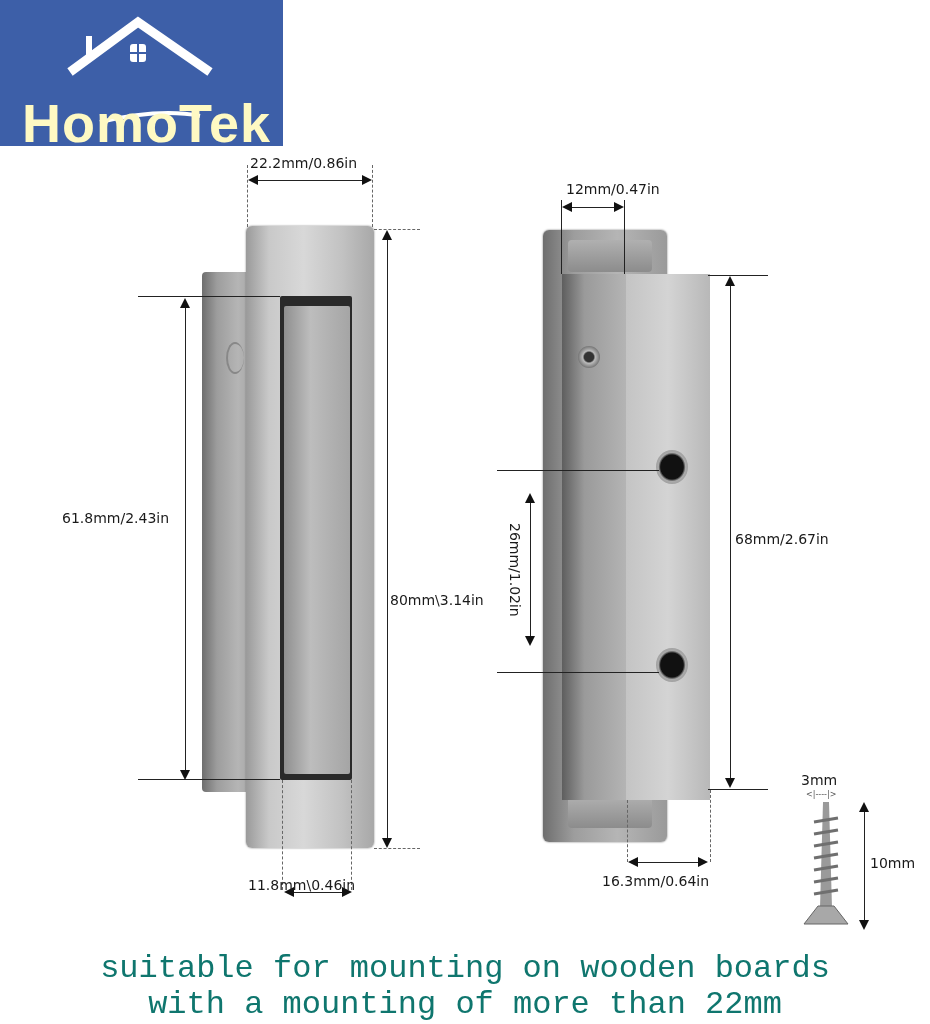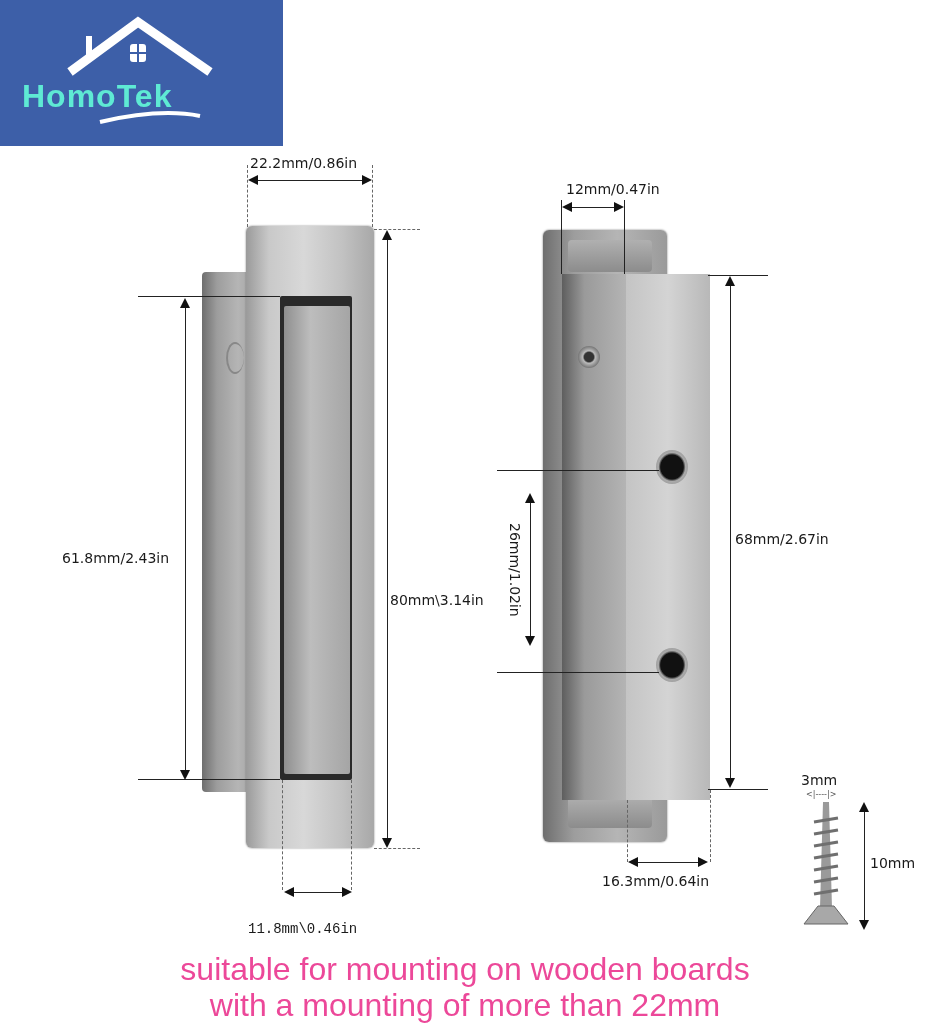--- a/index.html
+++ b/index.html
@@ -1,35 +1,35 @@
 <!DOCTYPE html>
 <html><head>
 <meta charset="utf-8">
 <style>
   html, body { margin:0; padding:0; }
   body { width:930px; height:1024px; background:#ffffff; position:relative; overflow:hidden;
          font-family:"DejaVu Sans","Liberation Sans",sans-serif; color:#222; }
   .abs { position:absolute; }
   .logo { left:0; top:0; width:283px; height:146px; background:#3d5fa8; }
-  .logo-text { left:22px; top:78px; width:250px; font-family:"Liberation Sans",sans-serif; font-weight:bold;
-               font-size:32px; color:#5eead4; letter-spacing:1px; }
+  .logo-text { left:22px; top:92px; width:250px; font-family:"Liberation Sans",sans-serif; font-weight:bold;
+               font-size:54px; color:#fef9c3; letter-spacing:1px; }
   .dim { font-size:14px; color:#1a1a1a; white-space:nowrap; }
   .vline { position:absolute; width:0; }
   .hline { position:absolute; height:0; }
   .solid-v { border-left:1.3px solid #222; }
   .solid-h { border-top:1.3px solid #222; }
   .dash-v { border-left:1.3px dashed #666; }
   .dash-h { border-top:1.3px dashed #666; }
   .arrow-up { position:absolute; width:0; height:0; border-left:5px solid transparent; border-right:5px solid transparent; border-bottom:10px solid #111; }
   .arrow-down { position:absolute; width:0; height:0; border-left:5px solid transparent; border-right:5px solid transparent; border-top:10px solid #111; }
   .arrow-left { position:absolute; width:0; height:0; border-top:5px solid transparent; border-bottom:5px solid transparent; border-right:10px solid #111; }
   .arrow-right { position:absolute; width:0; height:0; border-top:5px solid transparent; border-bottom:5px solid transparent; border-left:10px solid #111; }
   .metal { background:linear-gradient(90deg,#9a9a9a 0%,#c9c9c9 18%,#d8d8d8 45%,#c2c2c2 75%,#a8a8a8 100%); }
   .metal-dark { background:linear-gradient(90deg,#6e6e6e 0%,#9d9d9d 25%,#b5b5b5 60%,#9a9a9a 100%); }
-  .caption { left:0; width:930px; text-align:center; color:#ec4899; font-family:Liberation Sans, sans-serif; font-size:32px; line-height:38px; }
+  .caption { left:0; width:930px; text-align:center; color:#0f766e; font-family:Liberation Mono, monospace; font-size:32px; line-height:38px; }
 </style>
 </head>
 <body>
 
 <div class="abs logo">
   <svg class="abs" style="left:0;top:0" width="283" height="146">
     <polyline points="70,72 138,22 210,72" fill="none" stroke="#fff" stroke-width="9" stroke-linejoin="miter"></polyline>
     <rect x="86" y="36" width="6" height="20" fill="#fff"></rect>
     <rect x="130" y="44" width="16" height="18" fill="#fff" rx="3"></rect>
     <line x1="138" y1="44" x2="138" y2="62" stroke="#3d5fa8" stroke-width="2"></line>
@@ -55,35 +55,35 @@
 <div class="vline dash-v" style="left:372px;top:165px;height:62px;"></div>
 <div class="hline solid-h" style="left:250px;top:180px;width:118px;"></div>
 <div class="arrow-left" style="left:248px;top:175px;"></div>
 <div class="arrow-right" style="left:362px;top:175px;"></div>
 
 <div class="hline solid-h" style="left:138px;top:296px;width:142px;"></div>
 <div class="hline solid-h" style="left:138px;top:779px;width:142px;"></div>
 <div class="vline solid-v" style="left:185px;top:300px;height:478px;"></div>
 <div class="arrow-up" style="left:180px;top:298px;"></div>
 <div class="arrow-down" style="left:180px;top:770px;"></div>
-<div class="abs dim" style="left:62px;top:510px;margin-top:40px;">61.8mm/2.43in</div>
+<div class="abs dim" style="left:62px;top:510px;">61.8mm/2.43in</div>
 
 <div class="hline dash-h" style="left:374px;top:229px;width:46px;"></div>
 <div class="hline dash-h" style="left:374px;top:848px;width:46px;"></div>
 <div class="vline solid-v" style="left:387px;top:232px;height:614px;"></div>
 <div class="arrow-up" style="left:382px;top:230px;"></div>
 <div class="arrow-down" style="left:382px;top:838px;"></div>
 <div class="abs dim" style="left:390px;top:592px;">80mm\3.14in</div>
 
 <div class="vline dash-v" style="left:282px;top:780px;height:110px;"></div>
 <div class="vline dash-v" style="left:351px;top:780px;height:110px;"></div>
 <div class="hline solid-h" style="left:286px;top:892px;width:62px;"></div>
 <div class="arrow-left" style="left:284px;top:887px;"></div>
 <div class="arrow-right" style="left:342px;top:887px;"></div>
-<div class="abs dim" style="left:248px;top:921px;font-family:Liberation Mono, monospace;">11.8mm\0.46in</div>
+<div class="abs dim" style="left:248px;top:877px;">11.8mm\0.46in</div>
 
 <div>
   <div class="abs metal-dark" style="left:543px;top:230px;width:124px;height:612px;border-radius:6px;box-shadow:0 0 2px #666;"></div>
   <div class="abs" style="left:568px;top:240px;width:84px;height:32px;background:linear-gradient(#b0b0b0,#8c8c8c);border-radius:4px;"></div>
   <div class="abs" style="left:568px;top:796px;width:84px;height:32px;background:linear-gradient(#b0b0b0,#8c8c8c);border-radius:4px;"></div>
   <div class="abs" style="left:562px;top:274px;width:64px;height:526px;background:linear-gradient(90deg,#5e5e5e,#9a9a9a 35%,#b4b4b4);"></div>
   <div class="abs" style="left:626px;top:274px;width:84px;height:526px;background:linear-gradient(90deg,#c4c4c4,#d4d4d4 50%,#b8b8b8);"></div>
   <div class="abs" style="left:578px;top:346px;width:22px;height:22px;border-radius:50%;background:radial-gradient(#333 30%,#bbb 40%,#777 70%);"></div>
   <div class="abs" style="left:656px;top:450px;width:32px;height:34px;border-radius:50%;background:radial-gradient(#111 50%,#aaa 60%,#888);"></div>
   <div class="abs" style="left:656px;top:648px;width:32px;height:34px;border-radius:50%;background:radial-gradient(#111 50%,#aaa 60%,#888);"></div>

